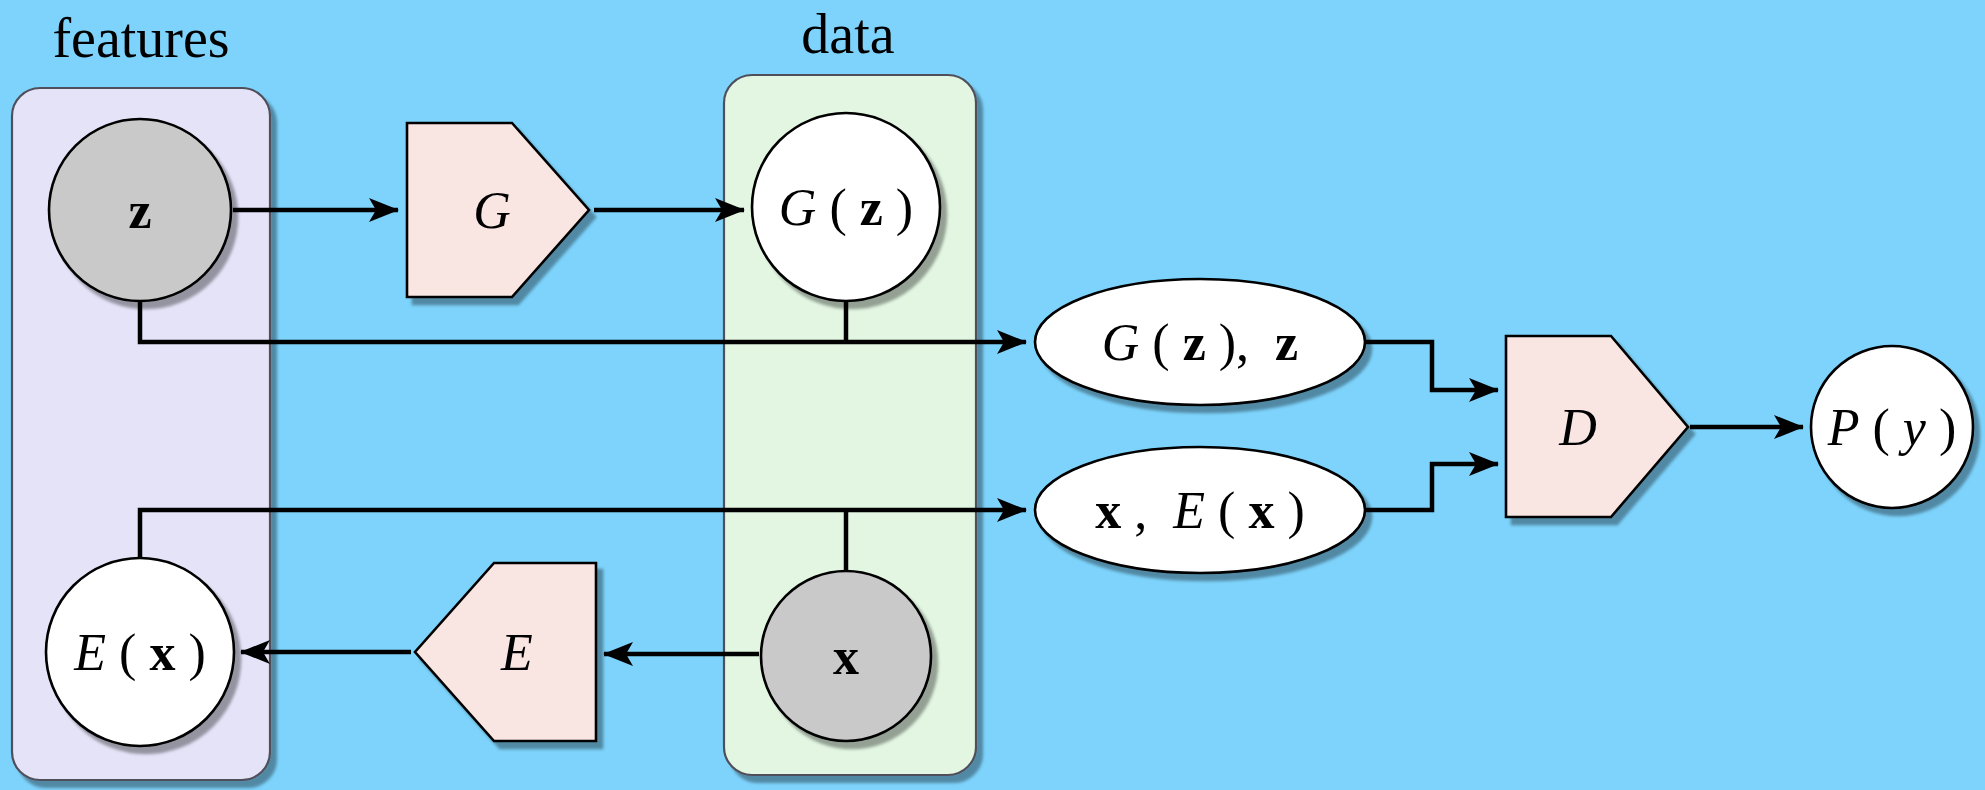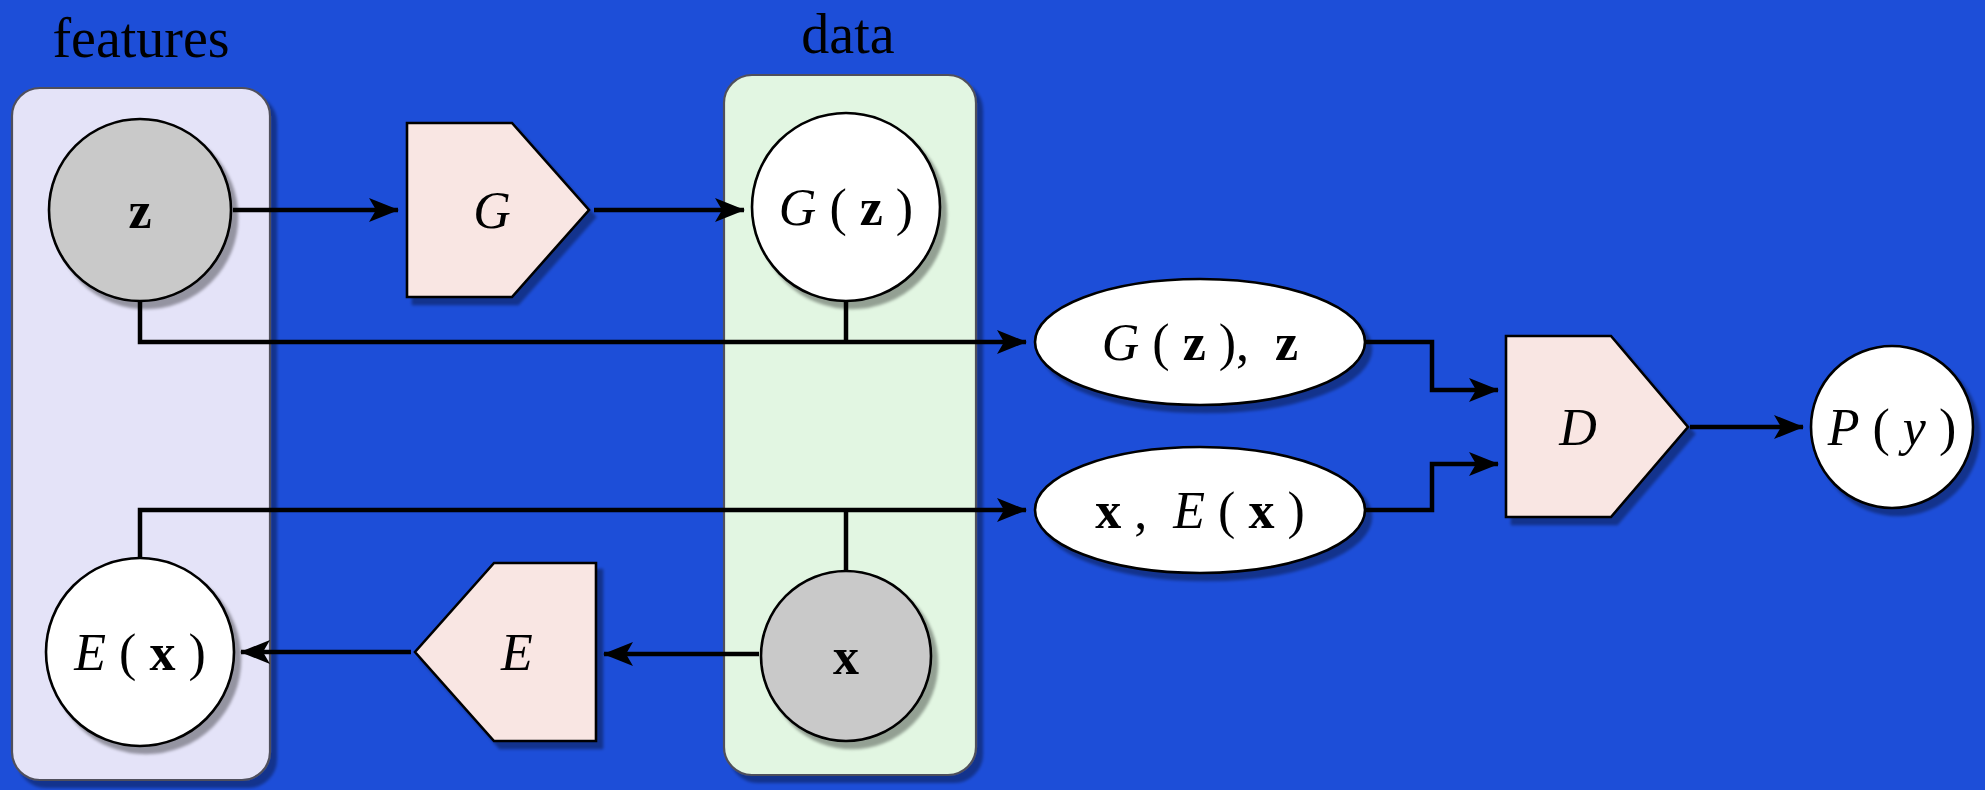--- a/index.html
+++ b/index.html
@@ -1,16 +1,16 @@
 <!DOCTYPE html>
 <html><head>
 <meta charset="utf-8">
 <style>
   html,body{margin:0;padding:0;background:#ffffff;}
-  .stage{position:relative;width:1985px;height:790px;background:#1d4ed8;overflow:hidden;}
+  .stage{position:relative;width:1985px;height:790px;background:#7dd3fc;overflow:hidden;}
   svg{display:block;}
   text{font-family:"Liberation Serif","DejaVu Serif",serif;font-size:52px;fill:#000;}
   .group-label{font-size:56px;}
   .rm{font-style:normal;font-weight:normal;}
   .it{font-style:italic;}
   .bf{font-weight:bold;font-style:normal;}
   .group-rect{stroke:#50505c;stroke-width:2.2;}
   .node{stroke:#000;stroke-width:2.6;}
   .edge{stroke:#000;stroke-width:4.5;fill:none;}
   .connector{stroke:#000;stroke-width:4.5;fill:none;}

